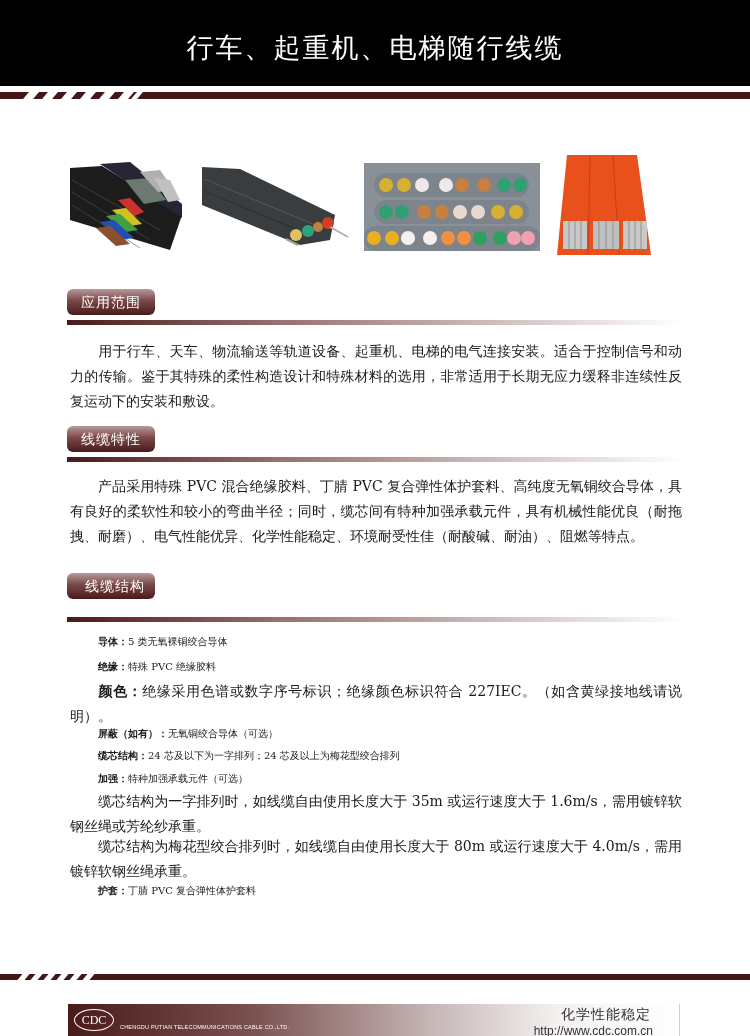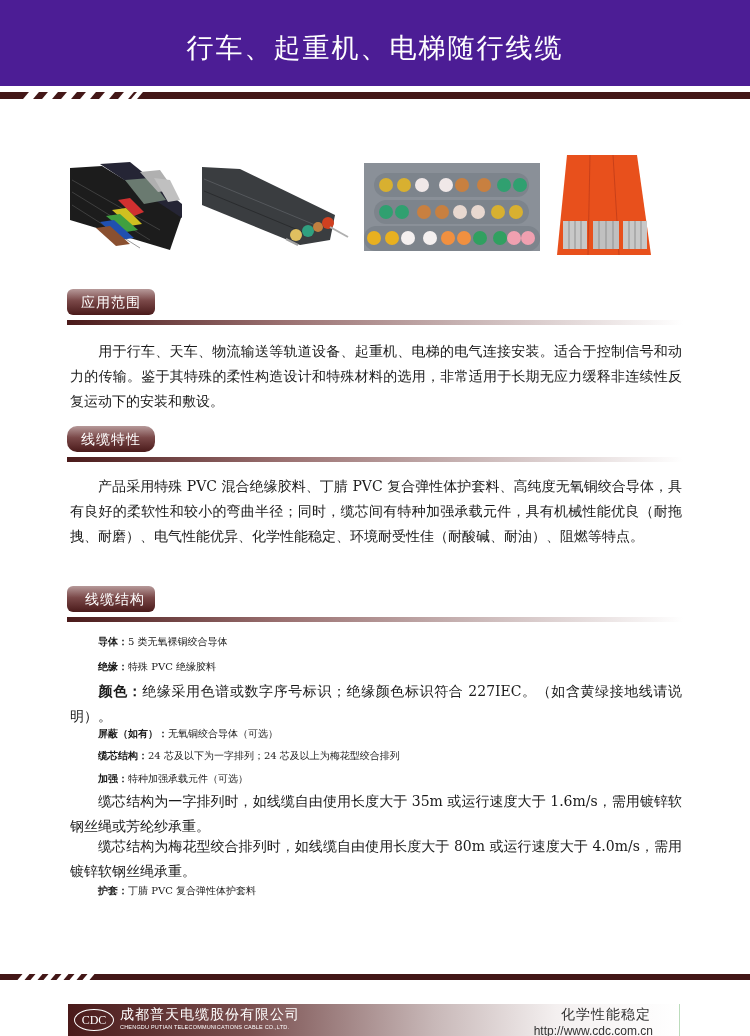--- a/index.html
+++ b/index.html
@@ -1,19 +1,19 @@
 <!DOCTYPE html>
 <html><head>
   <meta charset="utf-8">
   <style>
     * { margin: 0; padding: 0; box-sizing: border-box; }
     html, body { width: 750px; height: 1036px; background: #ffffff; overflow: hidden; }
     body { position: relative; font-family: "DejaVu Serif", "Liberation Serif", serif; color: #1a1a1a; }
 
-    .header { position: absolute; left: 0; top: 0; width: 750px; height: 86px; background: #4c1d95; }
+    .header { position: absolute; left: 0; top: 0; width: 750px; height: 86px; background: #000000; }
     .header-title { position: absolute; left: 0; right: 0; top: 30px; text-align: center; color: #ffffff;
       font-family: "DejaVu Sans", "Liberation Sans", sans-serif; font-size: 27px; letter-spacing: 2px; }
     .header-rule { position: absolute; left: 0; top: 92px; width: 750px; height: 7px; background: #431717; }
     .hatch { position: absolute; top: 92px; height: 7px; width: 10px; background: #ffffff; transform: skewX(-40deg); }
 
     .photos { position: absolute; top: 155px; left: 0; width: 750px; height: 110px; }
     .photo { position: absolute; overflow: hidden; }
 
     .section-tab { position: absolute; left: 67px; width: 88px; height: 26px; border-radius: 6px;
       background: linear-gradient(to bottom, #b79a9a 0%, #7a4848 45%, #4a1a1a 100%);
@@ -175,25 +175,25 @@
           <line x1="86" y1="66" x2="86" y2="94"></line>
       </g>
     </svg>
   </div>
 </div>
 
 <div class="section-tab" style="top:289px;">应用范围</div>
 <div class="section-rule" style="top:320px;"></div>
 <div class="para" style="top:339px;"><span class="indent"></span><span>用于行车、天车、物流输送等轨道设备、起重机、电梯的电气连接安装。适合于控制信号和动力的传输。鉴于其特殊的柔性构造设计和特殊材料的选用，非常适用于长期无应力缓释非连续性反复运动下的安装和敷设。</span></div>
 
-<div class="section-tab" style="top:426px;border-radius:10px;">线缆特性</div>
+<div class="section-tab" style="top:426px;">线缆特性</div>
 <div class="section-rule" style="top:457px;"></div>
 <div class="para" style="top:474px;"><span class="indent"></span><span>产品采用特殊 PVC 混合绝缘胶料、丁腈 PVC 复合弹性体护套料、高纯度无氧铜绞合导体，具有良好的柔软性和较小的弯曲半径；同时，缆芯间有特种加强承载元件，具有机械性能优良（耐拖拽、耐磨）、电气性能优异、化学性能稳定、环境耐受性佳（耐酸碱、耐油）、阻燃等特点。</span></div>
 
-<div class="section-tab" style="top:586px;padding-left:8px;">线缆结构</div>
+<div class="section-tab" style="top:573px;padding-left:8px;">线缆结构</div>
 <div class="section-rule" style="top:617px;"></div>
 
 <div class="line" style="top:629px; padding-left:28px;">
   <b>导体：</b><span>5 类无氧裸铜绞合导体</span>
 </div>
 <div class="line" style="top:654px; padding-left:28px;">
   <b>绝缘：</b><span>特殊 PVC 绝缘胶料</span>
 </div>
 <div class="para" style="top:679px;">
   <span class="indent"></span><b>颜色：</b><span>绝缘采用色谱或数字序号标识；绝缘颜色标识符合 227IEC。（如含黄绿接地线请说明）。</span>
@@ -220,17 +220,16 @@
 <div class="footer-rule"></div>
 <div class="fhatch" style="left:20px"></div>
 <div class="fhatch" style="left:33px"></div>
 <div class="fhatch" style="left:46px"></div>
 <div class="fhatch" style="left:59px"></div>
 <div class="fhatch" style="left:72px"></div>
 <div class="fhatch" style="left:85px"></div>
 
 <div class="footer-band">
   <div class="cdc-logo">CDC</div>
-  <div class="company-cn">成都普天电缆股份有限公司</div>
   <div class="company-en">CHENGDU PUTIAN TELECOMMUNICATIONS CABLE CO.,LTD.</div>
   <div class="slogan">化学性能稳定</div>
   <div class="website">http://www.cdc.com.cn</div>
 </div>
 
 </body></html>

